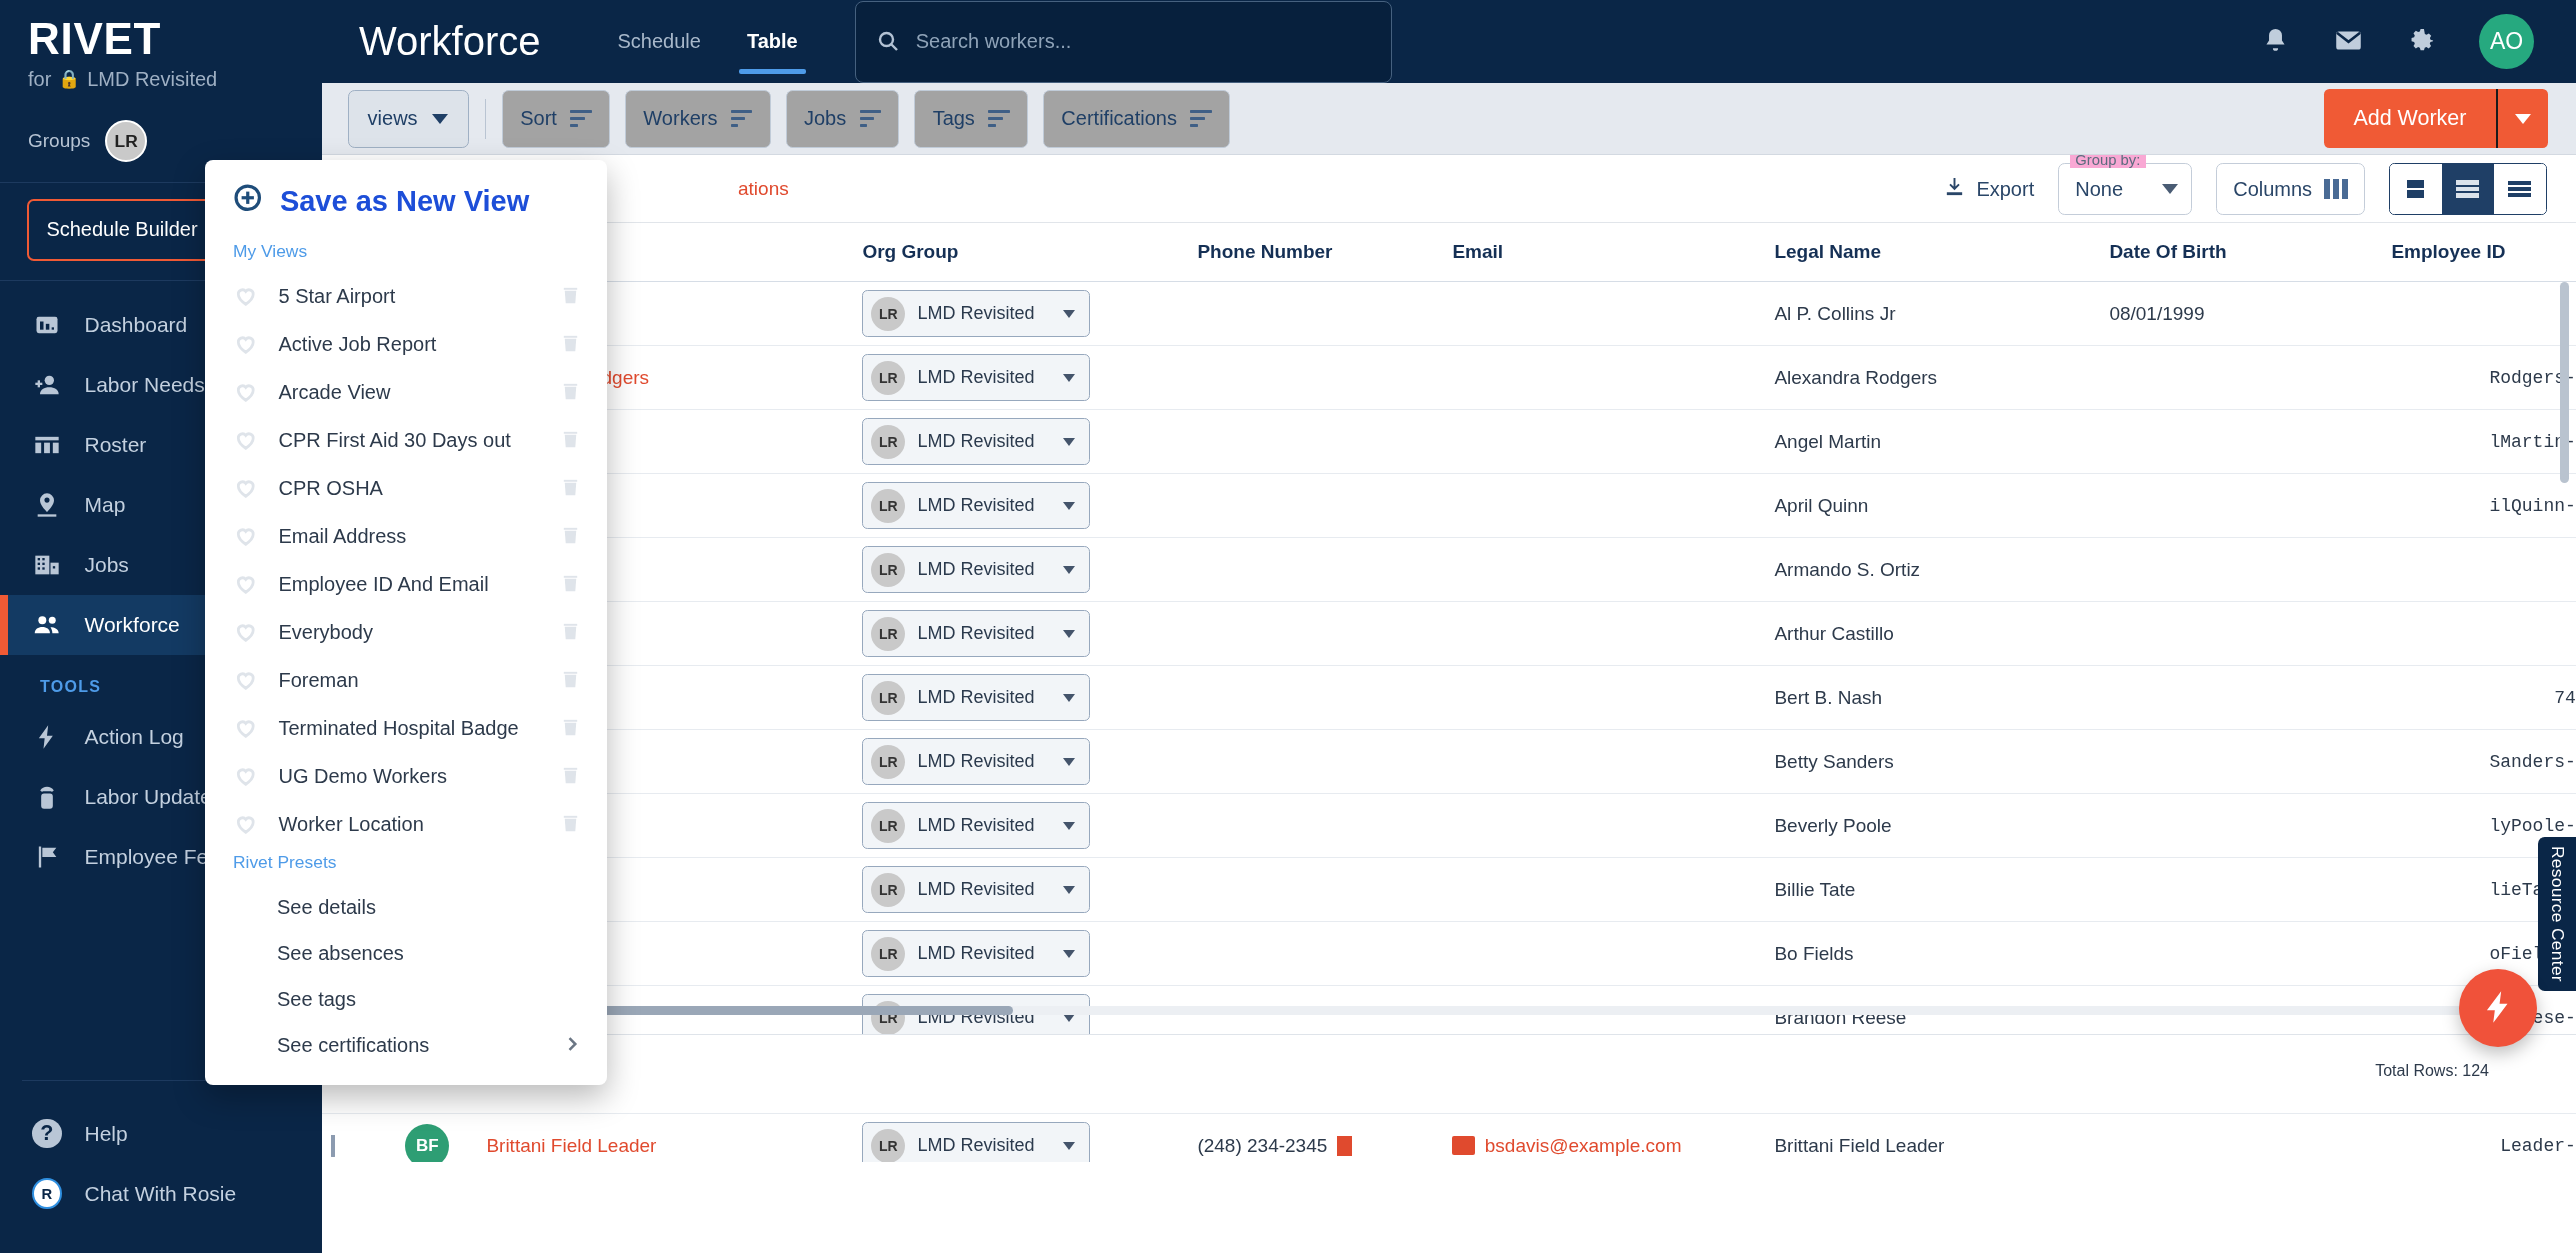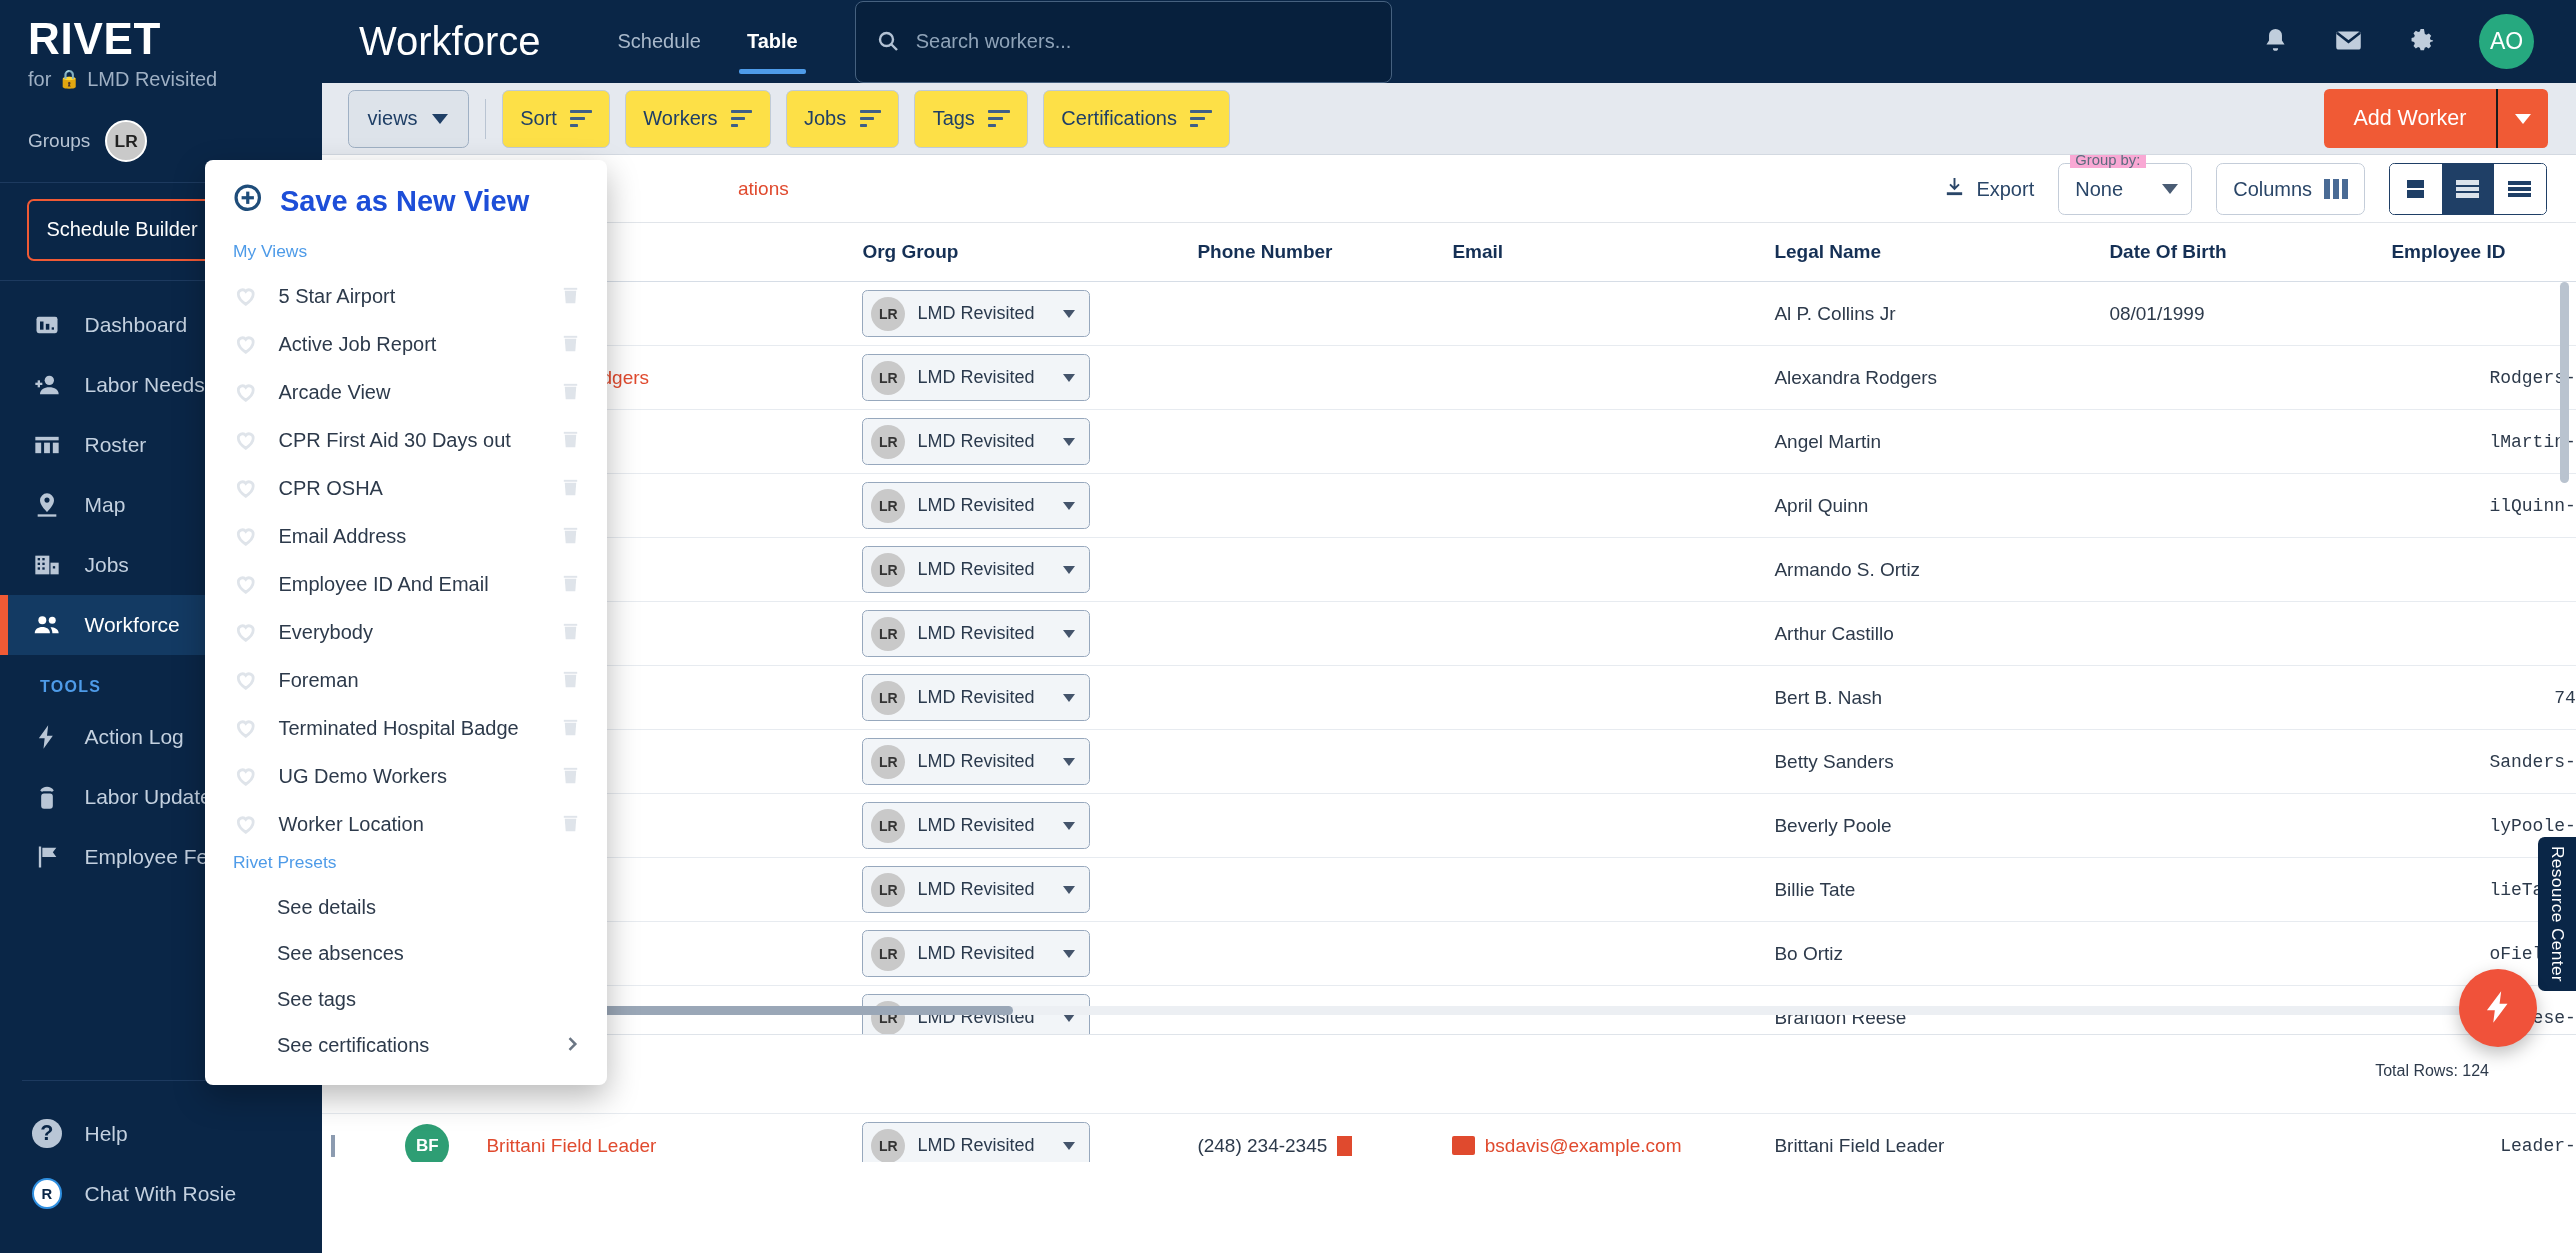--- a/index.html
+++ b/index.html
@@ -111,21 +111,21 @@
     border-bottom: 0.7px solid #d3d9e1;
   }
   .views-btn {
     margin-left: 25.5px; height: 58px; min-width: 121px;
     background: #dde3ea; border: 1.3px solid #9fb0c4; border-radius: 6.7px;
     display: flex; align-items: center; justify-content: center; gap: 14.8px;
     font-size: 20px; color: #1f3f66; padding: 0 19px;
   }
   .tb-sep { width: 1.3px; height: 40px; background: #b9c4d2; margin: 0 16px; }
   .filter-btn {
-    height: 58px; border: 1.3px solid #c0cbd8; border-radius: 6.7px; background: #fde047;
+    height: 58px; border: 1.3px solid #c0cbd8; border-radius: 6.7px; background: #a3a3a3;
     display: flex; align-items: center; gap: 13.4px; padding: 0 17.4px;
     font-size: 20px; color: #1f3f66; margin-right: 14.8px;
   }
   .filter-ico { width: 21.5px; height: 21.5px; display:flex; flex-direction: column; justify-content: center; gap: 3.4px; }
   .filter-ico i { display: block; height: 3.4px; background: #3f5f86; border-radius: 0.7px; }
   .filter-ico i:nth-child(1){ width: 100%; }
   .filter-ico i:nth-child(2){ width: 68%; }
   .filter-ico i:nth-child(3){ width: 34%; }
   .caret { width: 0; height: 0; border-left: 8.7px solid transparent; border-right: 8.7px solid transparent; border-top: 10.7px solid #1f3f66; }
 
@@ -732,21 +732,21 @@
           <div class="td c-check"><span class="chk"></span></div>
           <div class="td c-avatar"></div>
           <div class="td c-name name-red"></div>
           <div class="td c-org"><span class="org-chip">
               <span class="org-chip-avatar">LR</span>
               <span class="org-chip-txt">LMD Revisited</span>
               <span class="caret"></span>
             </span></div>
           <div class="td c-phone"></div>
           <div class="td c-email name-red"></div>
-          <div class="td c-legal">Bo Ortiz</div>
+          <div class="td c-legal">Bo Fields</div>
           <div class="td c-dob"></div>
           <div class="td c-empid mono td-right">oFields-601059</div>
         </div>
         <div class="trow">
           <div class="td c-check"><span class="chk"></span></div>
           <div class="td c-avatar"></div>
           <div class="td c-name name-red"></div>
           <div class="td c-org"><span class="org-chip">
               <span class="org-chip-avatar">LR</span>
               <span class="org-chip-txt">LMD Revisited</span>

